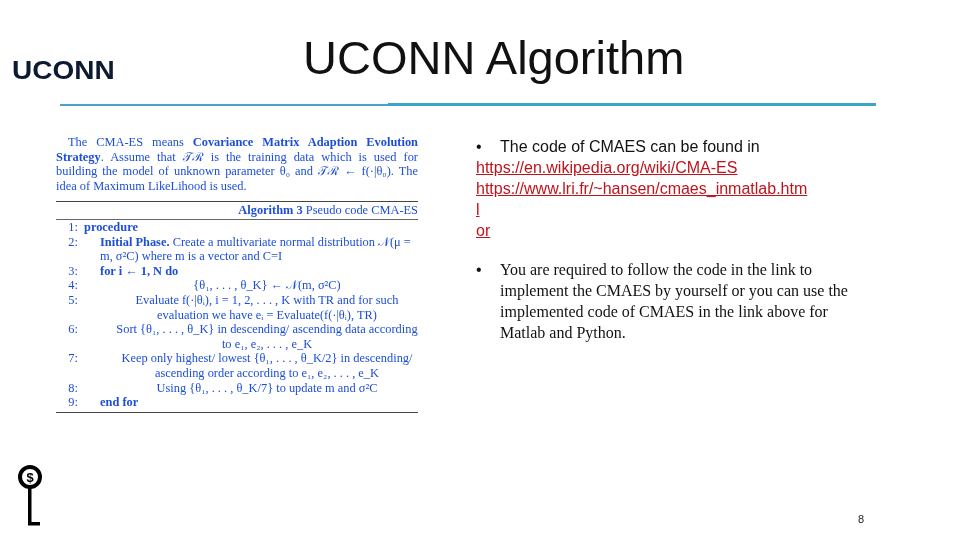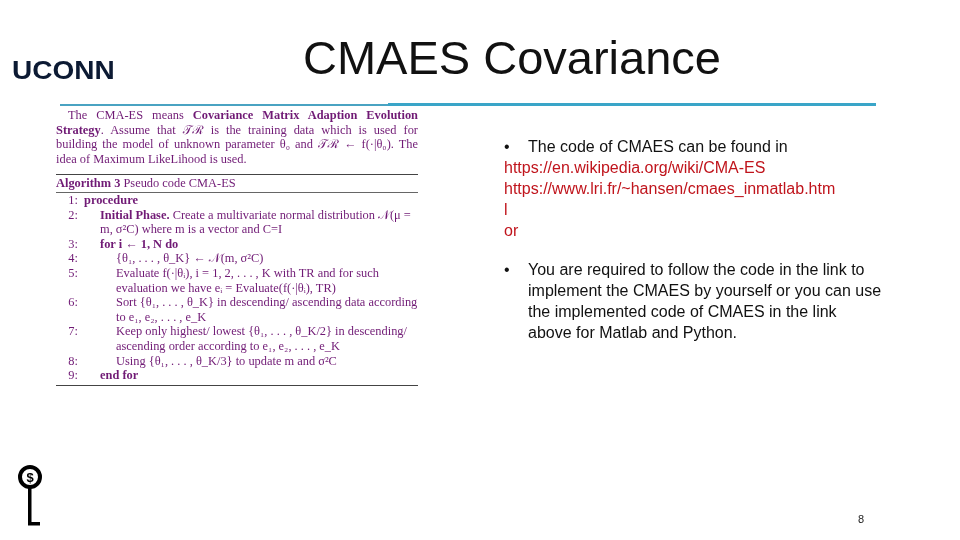--- a/index.html
+++ b/index.html
@@ -3,51 +3,51 @@
 <meta charset="utf-8">
 <style>
   html, body { margin:0; padding:0; }
   body { width:960px; height:540px; background:#ffffff; position:relative; overflow:hidden; font-family:"Liberation Sans", sans-serif; }
   .logo { position:absolute; left:12px; top:56px; font-family:"Liberation Sans", sans-serif; font-weight:bold; font-size:25px; color:#0c1a33; letter-spacing:0px; transform:scaleX(1.12); transform-origin:left; }
   .title { position:absolute; left:303px; top:30px; font-size:47px; color:#111; white-space:nowrap; }
   .rule-a { position:absolute; left:60px; top:104px; width:328px; height:2px; background:#4aa3c2; }
   .rule-b { position:absolute; left:388px; top:103px; width:488px; height:3px; background:#3aa5c8; }
   .rule-a2 { position:absolute; left:388px; top:105px; width:260px; height:1px; background:#4aa3c2; }
 
-  .algo { position:absolute; left:56px; top:108px; width:362px; font-family:"Liberation Serif", serif; font-size:12.4px; color:#701a75; line-height:14.6px; }
+  .algo { position:absolute; left:56px; top:135px; width:362px; font-family:"Liberation Serif", serif; font-size:12.4px; color:#1d4ed8; line-height:14.6px; }
   .algo .intro { text-align:justify; text-indent:12px; margin:0 0 8px 0; }
   .algo .hr-top { border-top:1.3px solid #444; margin:0; }
   .algo .hr-mid { border-top:1px solid #666; margin:0; }
   .algo .hr-bot { border-top:1.3px solid #444; margin-top:2px; }
-  .algo .head { padding:1px 0 1px 0; }
+  .algo .head { padding:1px 0 1px 0;text-align:right; }
   .algo .head b { font-weight:bold; }
   .algo .line { display:flex; }
   .algo .num { width:22px; text-align:right; padding-right:6px; flex:none; }
   .algo .body { flex:1;font-family:Liberation Serif, serif; }
   .algo b { font-weight:bold; }
   .ind1 { padding-left:16px; }
-  .ind2 { padding-left:32px; }
+  .ind2 { padding-left:32px;text-align:center; }
 
-  .bullets { position:absolute; left:504px; top:136px; width:380px; font-size:16px; color:#111; line-height:21px; }
+  .bullets { position:absolute; left:476px; top:136px; width:380px; font-size:16px; color:#111; line-height:21px; }
   .b1 { margin:0 0 18px 0; }
   .bul { display:inline-block; width:24px; }
-  .link { color:#c0141c; }
+  .link { color:#c0141c;text-decoration:underline; }
   .b2 { display:flex; }
   .b2 .bul { flex:none; }
-  .b2 .txt { flex:1; }
+  .b2 .txt { flex:1;font-family:Liberation Serif, serif; }
 
   .pagenum { position:absolute; left:858px; top:513px; font-size:11px; color:#222; }
 
   .mascot { position:absolute; left:16px; top:463px; width:28px; height:68px; }
 </style>
 </head>
 <body>
 
 <div class="logo">UCONN</div>
-<div class="title">CMAES Covariance</div>
+<div class="title">UCONN Algorithm</div>
 <div class="rule-a"></div>
 <div class="rule-a2"></div>
 <div class="rule-b"></div>
 
 <div class="algo">
   <p class="intro"><span>The CMA-ES means </span><b>Covariance Matrix Adaption Evolution Strategy</b><span>. Assume that 𝒯ℛ is the training data which is used for building the model of unknown parameter θ₀ and 𝒯ℛ ← f(·|θ₀). The idea of Maximum LikeLihood is used.</span></p>
   <div class="hr-top"></div>
   <div class="head"><b>Algorithm 3</b><span> Pseudo code CMA-ES</span></div>
   <div class="hr-mid"></div>
 
@@ -74,21 +74,21 @@
   <div class="line">
       <span class="num">6:</span>
       <span class="body ind2">Sort {θ₁, . . . , θ_K} in descending/ ascending data according to e₁, e₂, . . . , e_K</span>
     </div>
   <div class="line">
       <span class="num">7:</span>
       <span class="body ind2">Keep only highest/ lowest {θ₁, . . . , θ_K/2} in descending/ ascending order according to e₁, e₂, . . . , e_K</span>
     </div>
   <div class="line">
       <span class="num">8:</span>
-      <span class="body ind2">Using {θ₁, . . . , θ_K/3} to update m and σ²C</span>
+      <span class="body ind2">Using {θ₁, . . . , θ_K/7} to update m and σ²C</span>
     </div>
   <div class="line">
       <span class="num">9:</span>
       <span class="body ind1"><b>end for</b></span>
     </div>
   <div class="hr-bot"></div>
 </div>
 
 <div class="bullets">
   <div class="b1">

